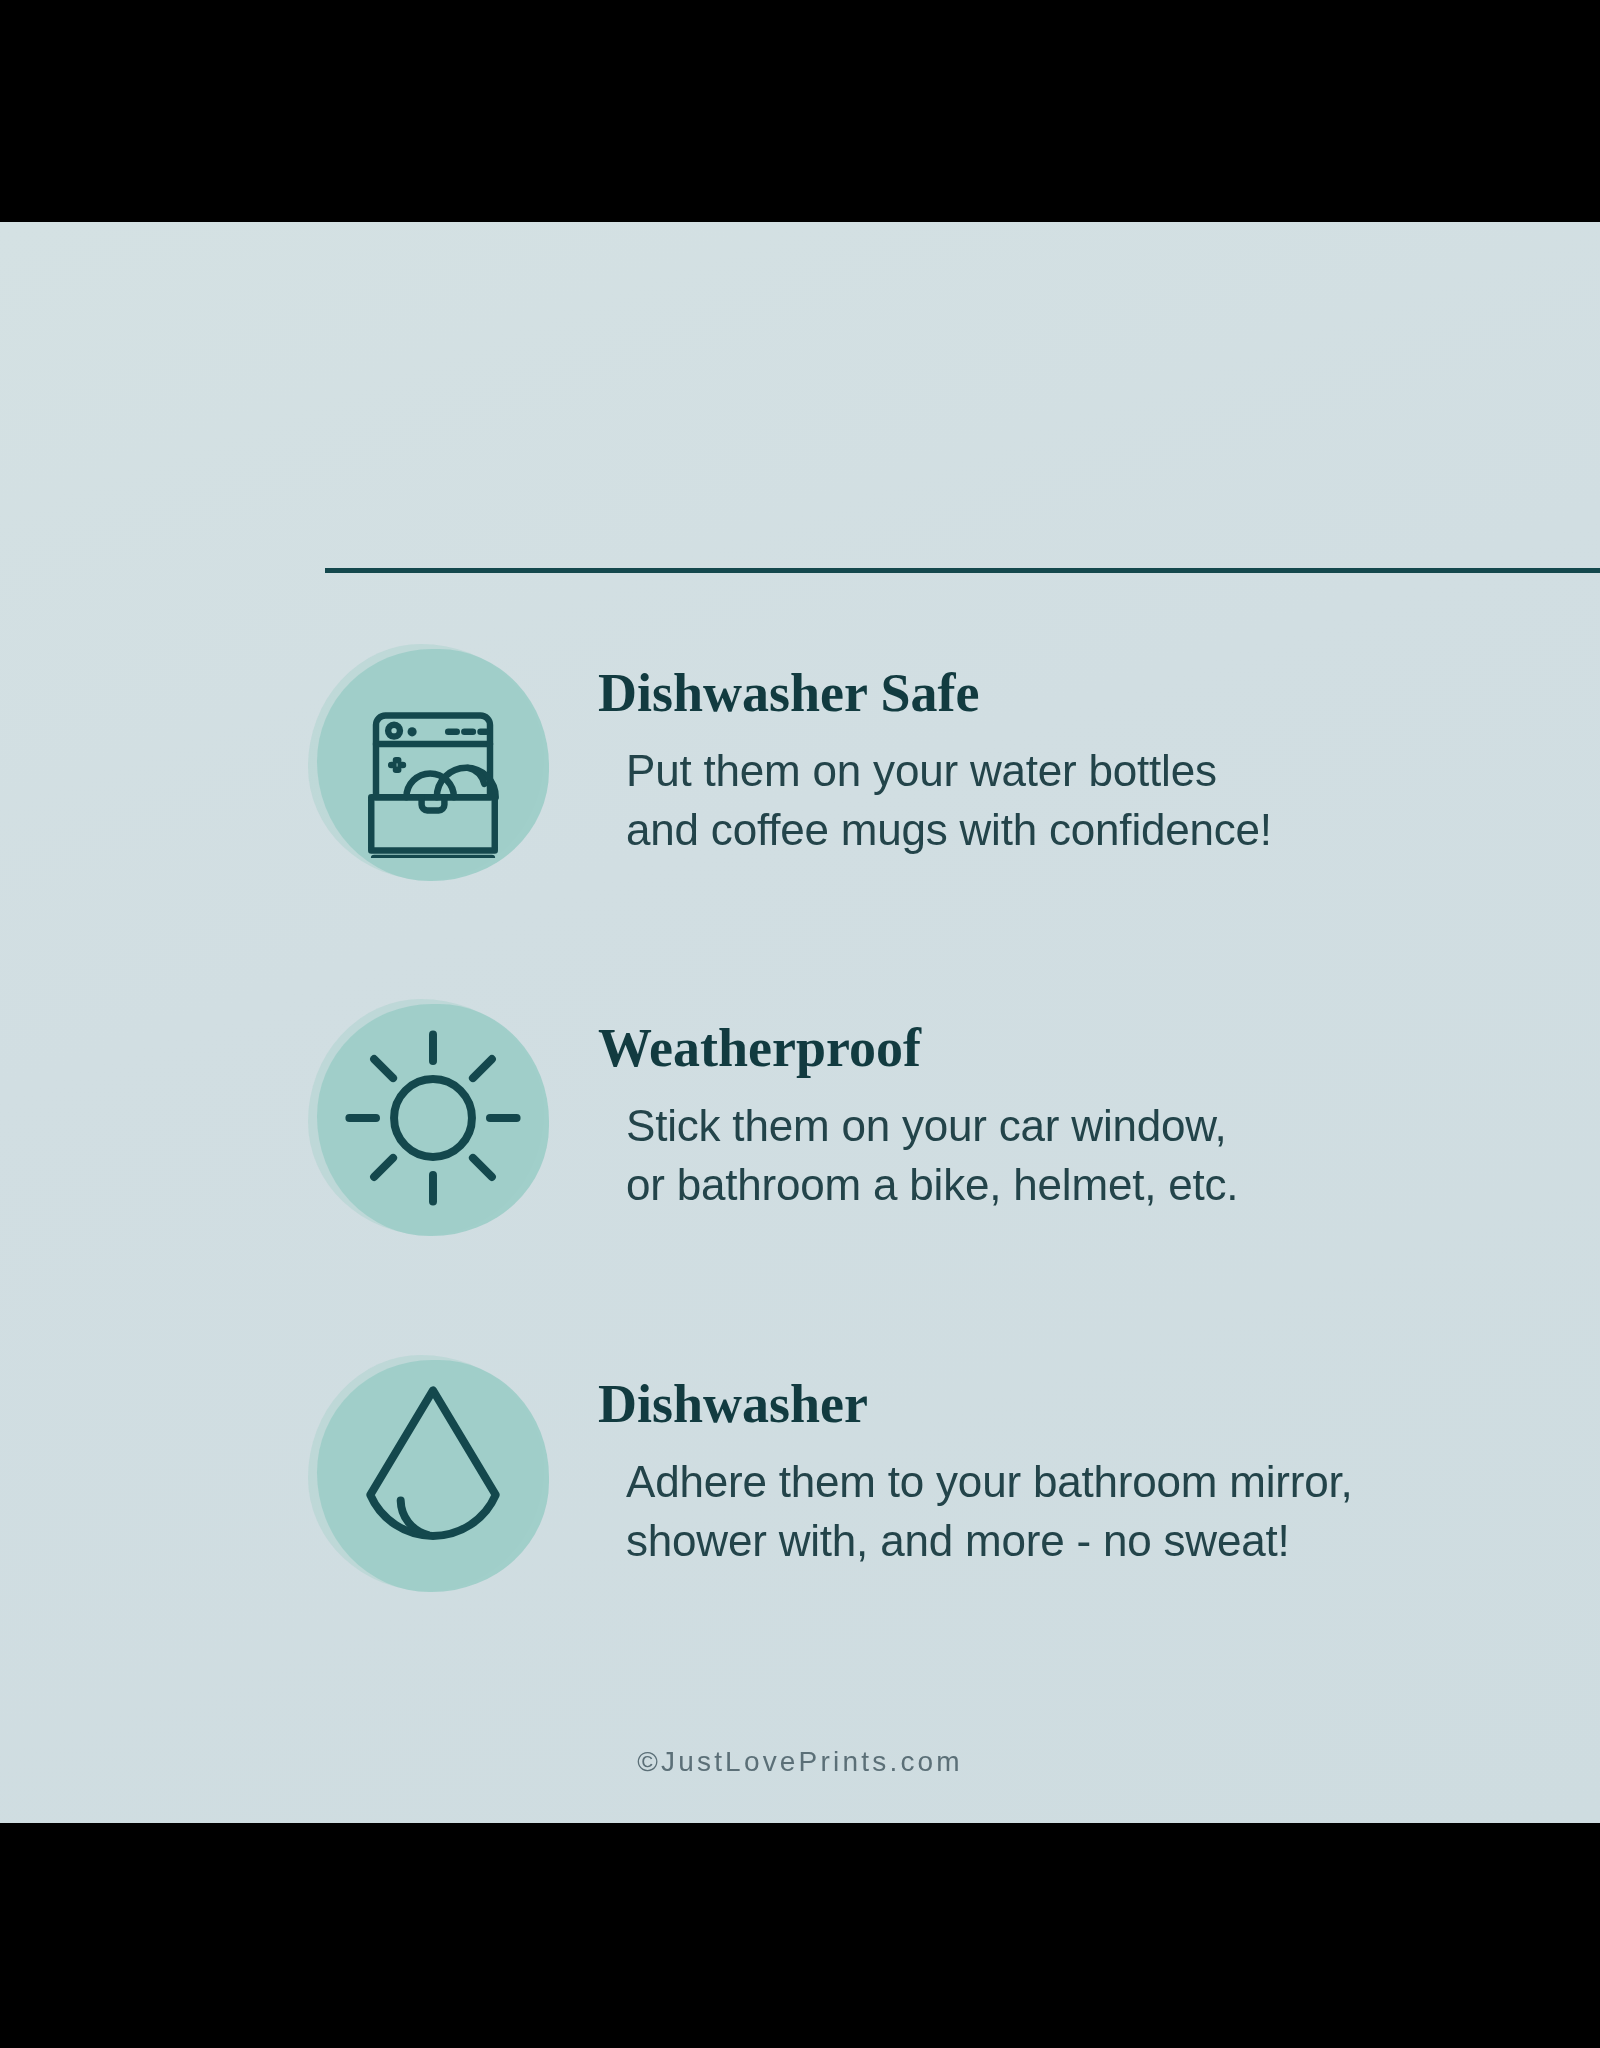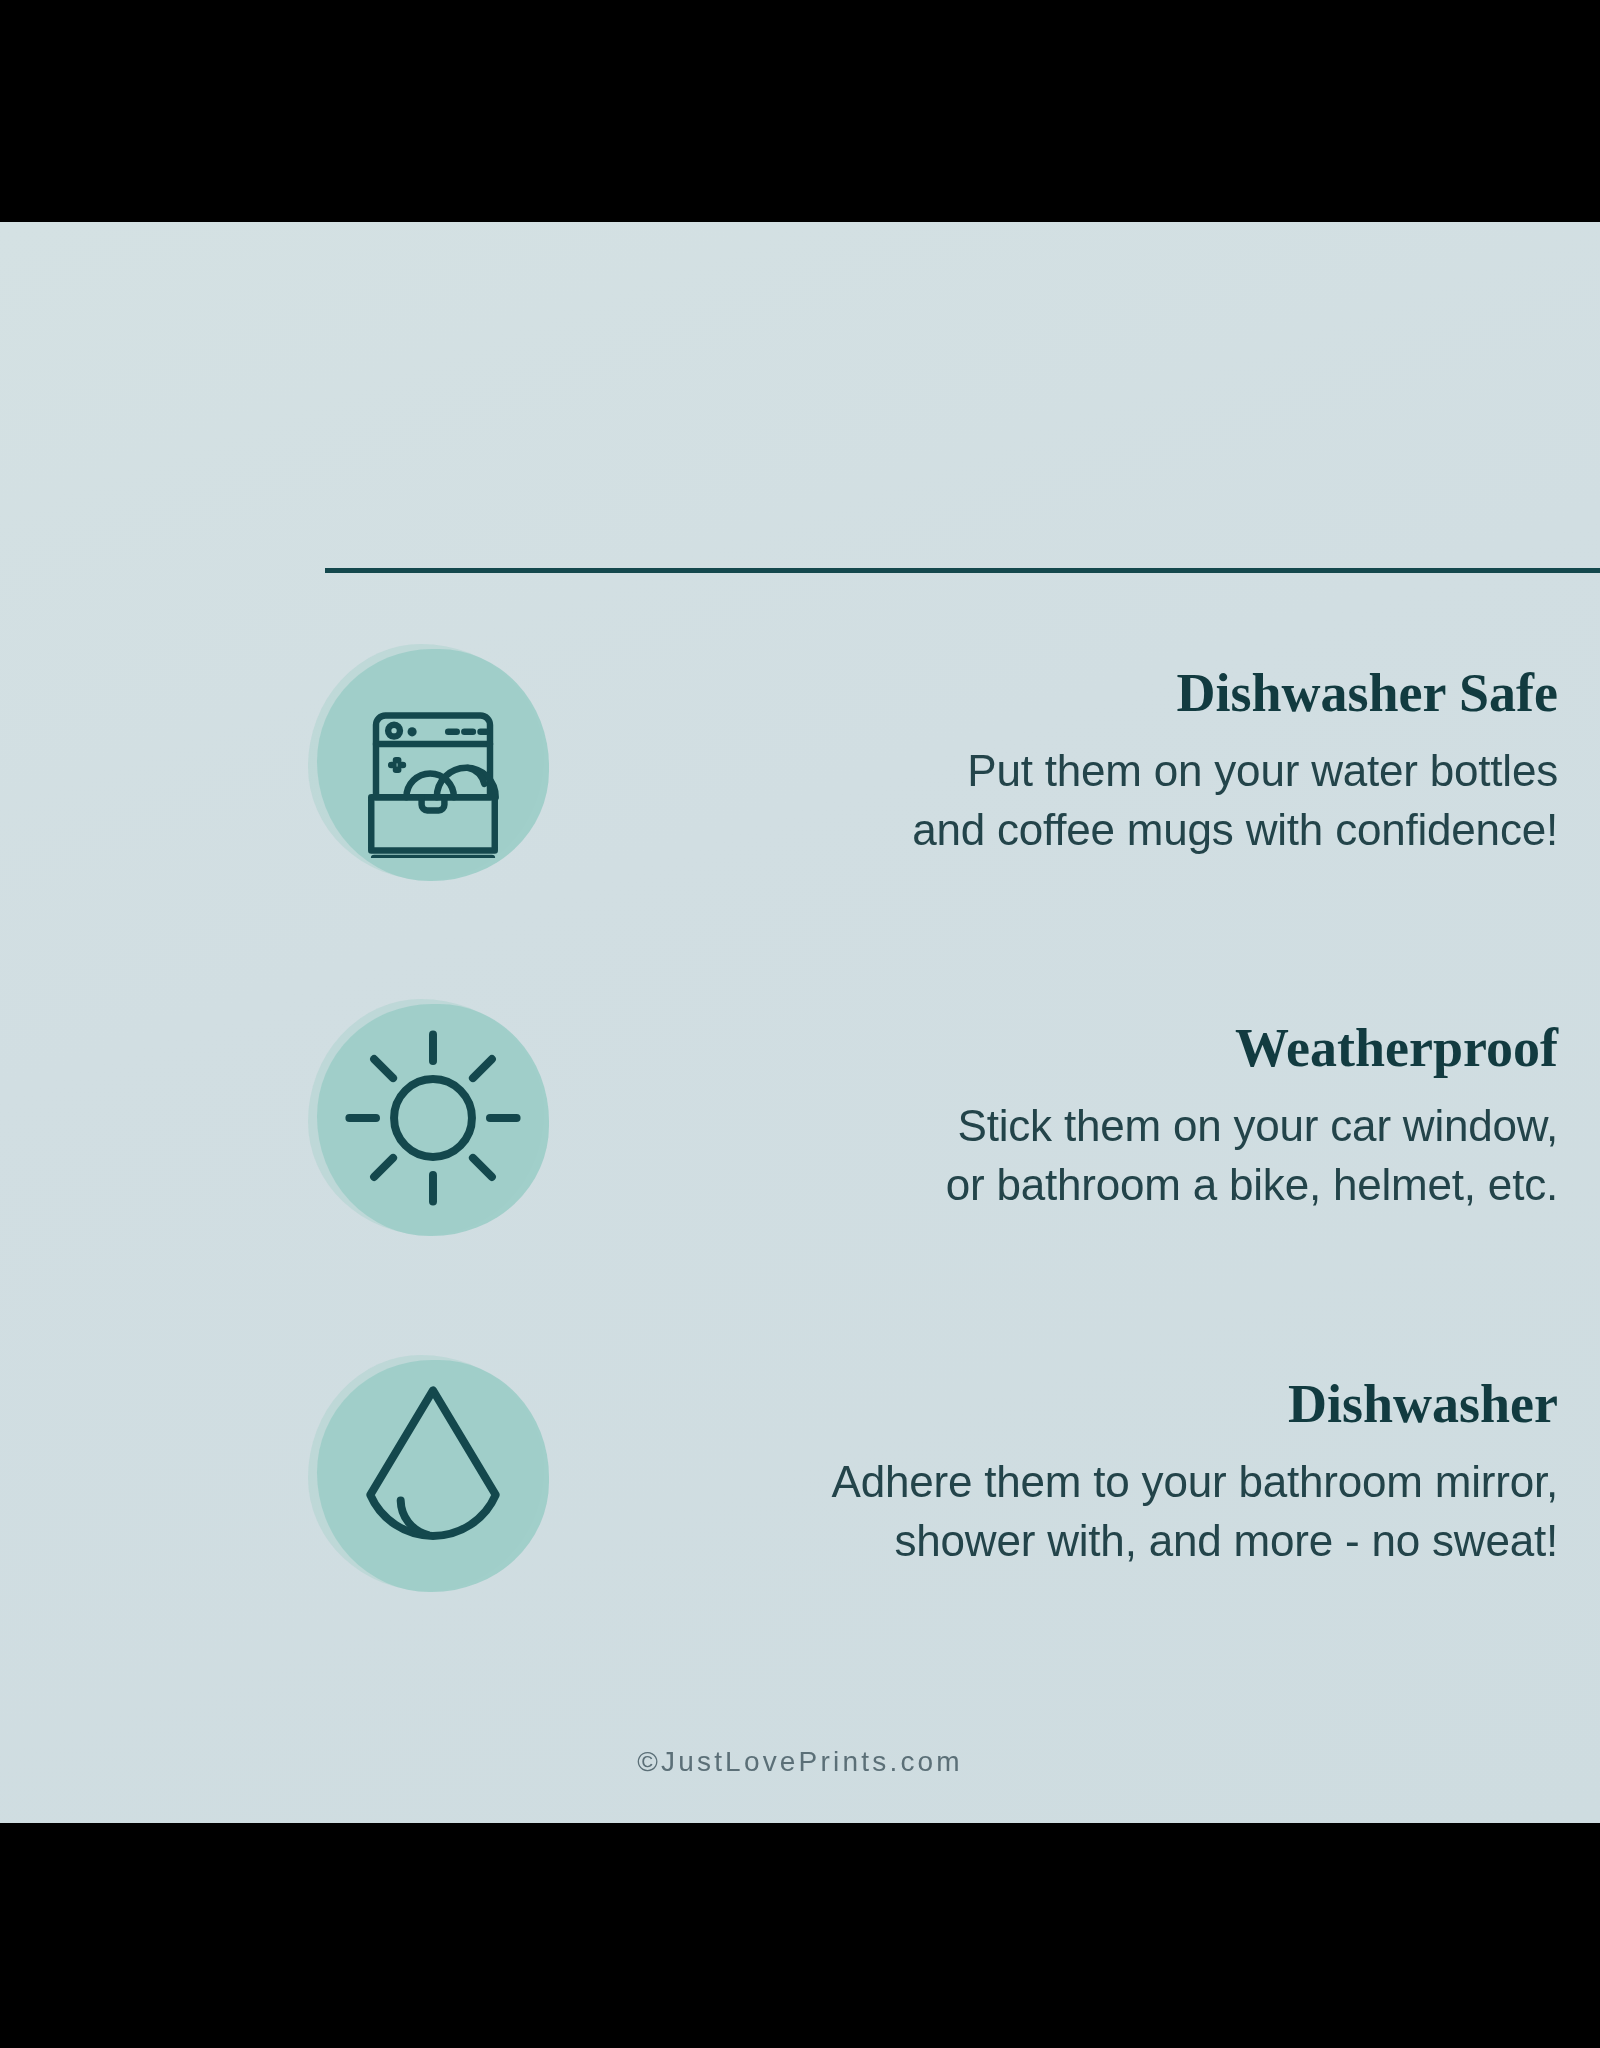--- a/index.html
+++ b/index.html
@@ -108,21 +108,20 @@
     top: 28px;
     width: 190px;
     height: 190px;
   }
 
   .ftext {
     position: absolute;
     left: 598px;
     top: 0;
     width: 960px;
-    text-align: right;
   }
   .fhead {
     font-family: "Liberation Serif", "DejaVu Serif", serif;
     font-weight: bold;
     font-size: 54px;
     line-height: 1;
     color: #123b40;
     letter-spacing: 0px;
     margin: 0;
     padding-top: 26px;
@@ -130,21 +129,21 @@
   }
   .fbody {
     font-family: "Liberation Sans", sans-serif;
     font-size: 44px;
     line-height: 1.33;
     color: #23444a;
     margin: 0;
     padding-top: 22px;
     letter-spacing: -0.2px;
   }
-  .fbody .ln { display: block; white-space: nowrap; }
+  .fbody .ln { display: block; white-space: nowrap; margin-left: 28px; }
 
   #credit {
     position: absolute;
     left: 0;
     top: 1524px;
     width: 1600px;
     text-align: center;
     font-family: "Liberation Sans", sans-serif;
     font-size: 28px;
     letter-spacing: 3.2px;

